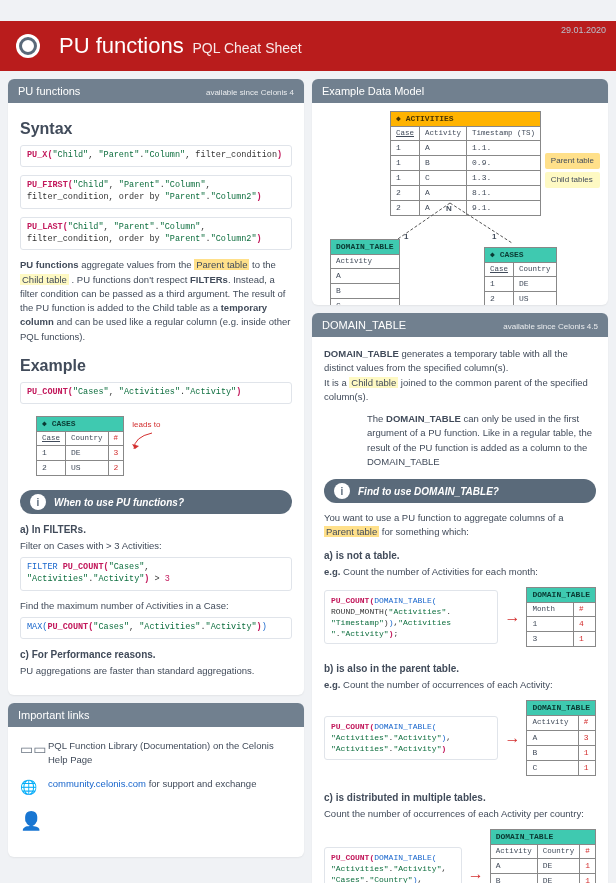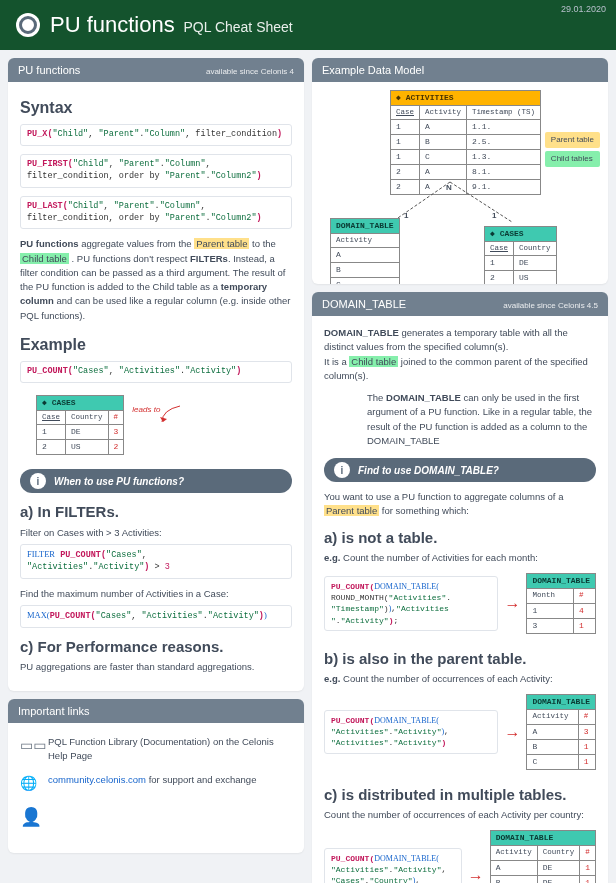--- a/index.html
+++ b/index.html
@@ -4,36 +4,37 @@
 <style>
   * { box-sizing: border-box; margin: 0; padding: 0; }
   body {
     font-family: -apple-system, BlinkMacSystemFont, "Segoe UI", Arial, sans-serif;
     background: #f0f2f5;
     color: #414b5a;
     font-size: 10px;
     width: 616px;
   }
   .header {
-    background: #14532d;
+    background: #b91c1c;
     color: #fff;
     padding: 12px 16px;
     position: relative;
+    margin-top: 21px;
   }
   .header .date {
     position: absolute;
     right: 10px;
     top: 4px;
     font-size: 9px;
     color: #b8c0cc;
   }
   .header .logo {
     display: inline-flex;
     align-items: center;
-    gap: 10px;
+    gap: 19px;
   }
   .logo-icon {
     width: 24px; height: 24px;
     border-radius: 50%;
     background: #fff;
     display: flex; align-items: center; justify-content: center;
     position: relative;
   }
   .logo-icon::after {
     content: "";
@@ -75,24 +76,24 @@
     font-family: "Courier New", monospace;
     font-size: 8.5px;
     margin: 4px 0 8px;
     white-space: pre-wrap;
     color: #333;
     line-height: 1.4;
     background: #fff;
   }
   .kw-pu { color: #c2185b; font-weight: bold; }
   .kw-str { color: #0d6e3e; }
-  .kw-blue { color: #1765cc; font-family: Liberation Serif, serif; }
+  .kw-blue { color: #1765cc; }
   .kw-num { color: #c2185b; }
   .hl-parent { background: #ffe08a; padding: 0 2px; }
-  .hl-child { background: #86efac; padding: 0 2px; }
+  .hl-child { background: #fef9c3; padding: 0 2px; }
   .info-bar {
     background: #5a6a7a;
     color: #fff;
     border-radius: 20px;
     padding: 4px 10px;
     margin: 10px 0 8px;
     display: flex;
     align-items: center;
     gap: 8px;
     font-size: 10px;
@@ -101,21 +102,21 @@
   }
   .info-bar .i-icon {
     width: 16px; height: 16px;
     background: #fff;
     color: #5a6a7a;
     border-radius: 50%;
     display: flex; align-items: center; justify-content: center;
     font-style: normal; font-weight: bold;
     font-size: 10px;
   }
-  .sub-h { font-weight: bold; margin: 8px 0 2px; font-size: 15px; }
+  .sub-h { font-weight: bold; margin: 8px 0 2px; font-size: 10px; }
   .mini-table {
     border-collapse: collapse;
     font-size: 8px;
     margin: 4px 0;
     font-family: Liberation Mono, monospace;
   }
   .mini-table th, .mini-table td {
     border: 1px solid #888;
     padding: 1px 5px;
     text-align: left;
@@ -204,21 +205,21 @@
                   <td>DE</td>
                   <td class="red">3</td>
                 </tr>
             <tr>
                   <td>2</td>
                   <td>US</td>
                   <td class="red">2</td>
                 </tr>
           </tbody>
             </table>
-          <div style="display:flex;flex-direction:row;align-items:flex-start;margin-top:-22px;font-style:italic;">
+          <div style="display:flex;flex-direction:column;align-items:flex-start;margin-top:-22px;">
             <span class="leads-label">leads to</span>
             <svg width="30" height="20">
                 <path d="M20 2 Q2 6 2 18" stroke="#d32f2f" fill="none" stroke-width="1"></path>
                 <path d="M2 18 L-1 13 L6 15 Z" fill="#d32f2f" transform="translate(1,0)"></path>
               </svg>
           </div>
         </div>
 
         <div class="info-bar">
           <span class="i-icon">i</span>
@@ -279,21 +280,21 @@
                 <td>Timestamp (TS)</td>
               </tr>
           <tr>
                 <td>1</td>
                 <td>A</td>
                 <td>1.1.</td>
               </tr>
           <tr>
                 <td>1</td>
                 <td>B</td>
-                <td>2.5.</td>
+                <td>0.9.</td>
               </tr>
           <tr>
                 <td>1</td>
                 <td>C</td>
                 <td>1.3.</td>
               </tr>
           <tr>
                 <td>2</td>
                 <td>A</td>
                 <td>8.1.</td>

